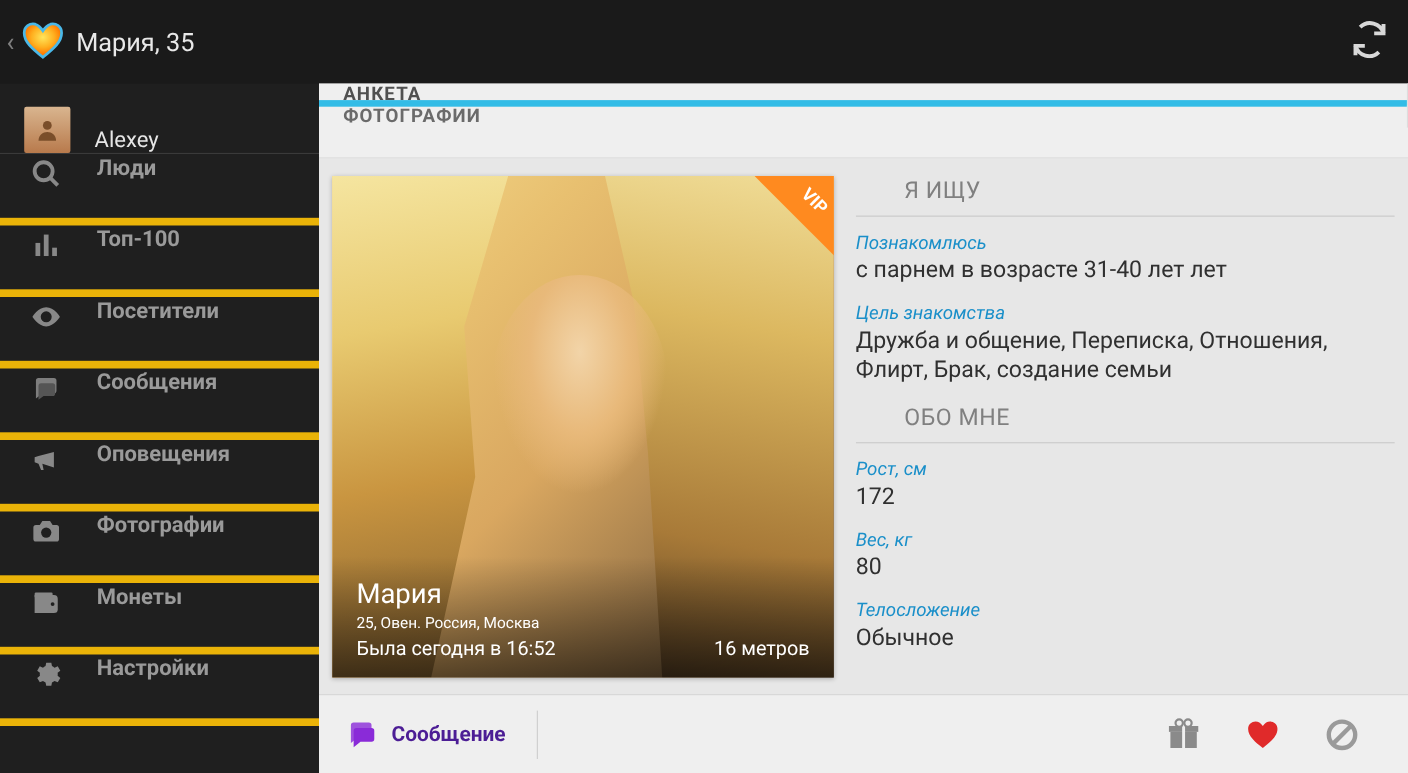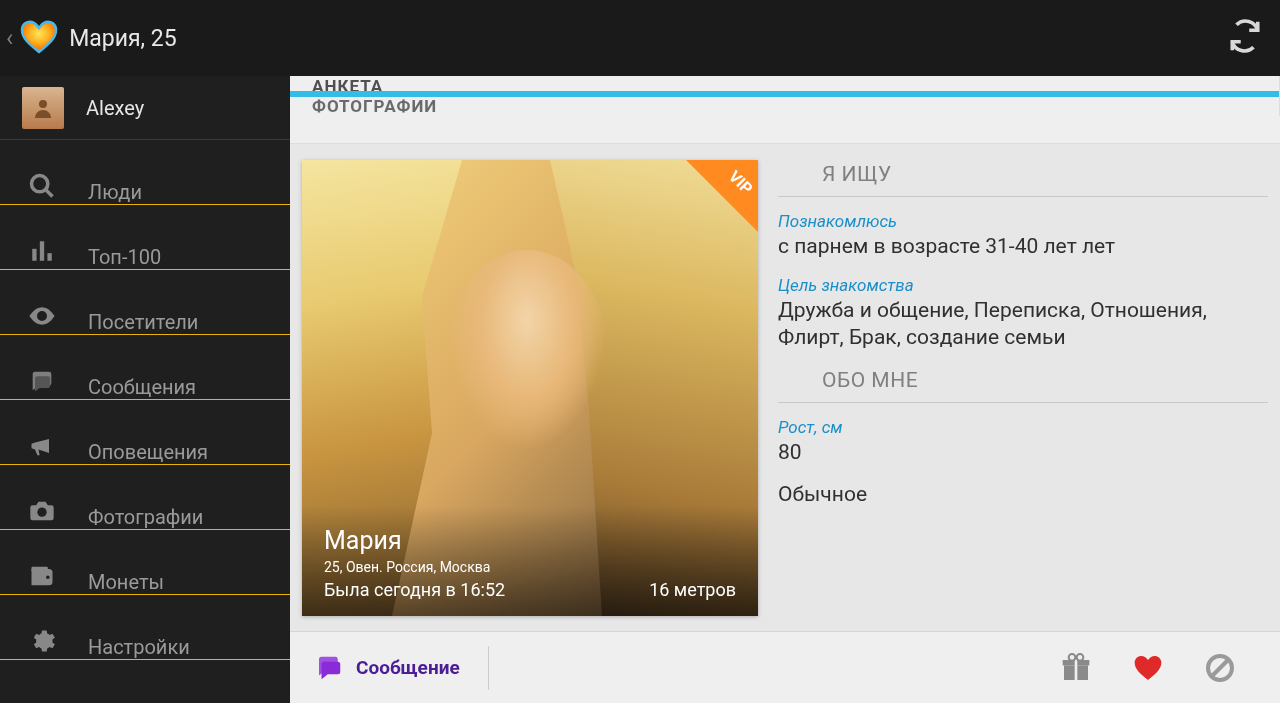--- a/index.html
+++ b/index.html
@@ -27,39 +27,40 @@
     .page-title { color: #e8e8e8; font-size: 23px; font-weight: 400; }
     .spacer { flex: 1; }
     .refresh-btn { color: #d8d8d8; cursor: pointer; }
     .body-row { display: flex; height: 627px; }
     .sidebar {
       width: 290px;
       background: #1f1f1f;
       border-top: 0;
     }
     .user-row {
-      display: flex; align-items: center;
+      display: flex; align-items: flex-end;
       height: 64px;
       padding: 0 22px;
       border-bottom: 1px solid #3a3a3a;
     }
     .avatar-small {
       width: 42px; height: 42px;
       background: linear-gradient(180deg,#d9b58f 0%, #b87a4c 100%);
       border-radius: 2px;
       margin-right: 22px;
       display:flex;align-items:center;justify-content:center;
     }
     .user-name { color: #e6e6e6; font-size: 20px; }
     .nav-item {
-      display: flex; align-items: flex-end;
+      display: flex; align-items: flex-start;
       height: 65px;
       padding: 0 24px;
-      border-bottom: 1px solid #eab308;
+      border-bottom: 7px solid #eab308;
       cursor: pointer;
+      font-weight: bold;
     }
     .nav-icon {
       width: 36px; height: 36px;
       display: flex; align-items: center; justify-content: center;
       color: #888;
       margin-right: 28px;
     }
     .nav-label { color: #9a9a9a; font-size: 20px; }
     .main {
       flex: 1;
@@ -182,21 +183,21 @@
       <defs>
         <radialGradient id="hg" cx="50%" cy="40%">
           <stop offset="0%" stop-color="#ffe55a"></stop>
           <stop offset="60%" stop-color="#ffb020"></stop>
           <stop offset="100%" stop-color="#ff7a00"></stop>
         </radialGradient>
       </defs>
       <path d="M20 34 C10 26 3 20 3 12 C3 6 8 3 13 4 C16 5 18 7 20 10 C22 7 24 5 27 4 C32 3 37 6 37 12 C37 20 30 26 20 34 Z" fill="url(#hg)" stroke="#4ab8e8" stroke-width="2.5"></path>
     </svg>
   </div>
-  <span class="page-title">Мария, 25</span>
+  <span class="page-title">Мария, 35</span>
   <span class="spacer"></span>
   <span class="refresh-btn">
     <svg width="34" height="34" viewBox="0 0 24 24" fill="none" stroke="currentColor" stroke-width="2.5">
       <path d="M21 2v6h-6"></path>
         <path d="M3 22v-6h6"></path>
       <path d="M21 8a9 9 0 0 0-15-4"></path>
         <path d="M3 16a9 9 0 0 0 15 4"></path>
     </svg>
   </span>
 </div>
@@ -318,21 +319,24 @@
         <div class="section-header">Я ИЩУ</div>
         <div class="divider"></div>
         <div class="field-label">Познакомлюсь</div>
         <div class="field-value">с парнем в возрасте 31-40 лет лет</div>
         <div class="field-label">Цель знакомства</div>
         <div class="field-value">Дружба и общение, Переписка, Отношения, Флирт, Брак, создание семьи</div>
 
         <div class="section-header" style="margin-top:10px">ОБО МНЕ</div>
         <div class="divider"></div>
         <div class="field-label">Рост, см</div>
+        <div class="field-value">172</div>
+        <div class="field-label">Вес, кг</div>
         <div class="field-value">80</div>
+        <div class="field-label">Телосложение</div>
         <div class="field-value">Обычное</div>
       </div>
     </div>
 
     <div class="bottom-bar">
       <div class="msg-btn">
         <svg width="30" height="30" viewBox="0 0 24 24" fill="#8a2bd8">
             <path d="M4 3h13a2 2 0 0 1 2 2v7a2 2 0 0 1-2 2H9l-5 4V5a2 2 0 0 1 2-2z" opacity="0.8"></path>
             <path d="M7 7h12a2 2 0 0 1 2 2v6a2 2 0 0 1-2 2h-8l-5 4V9a2 2 0 0 1 2-2z"></path>
           </svg>

